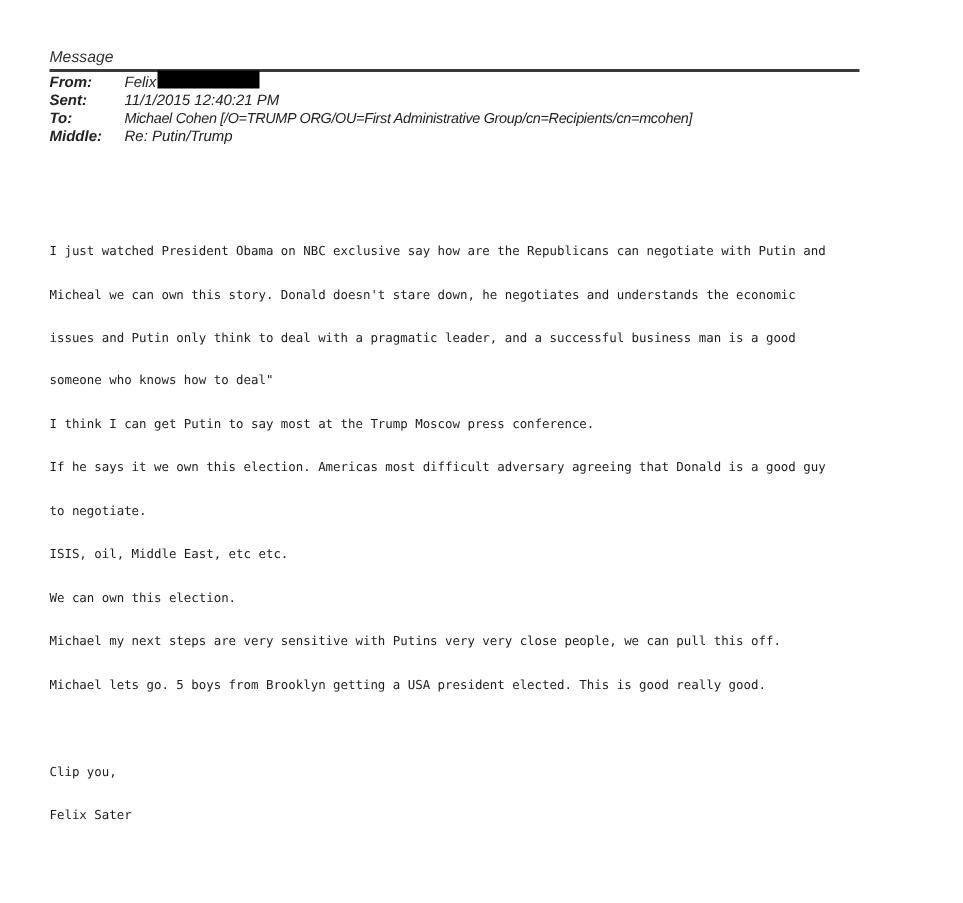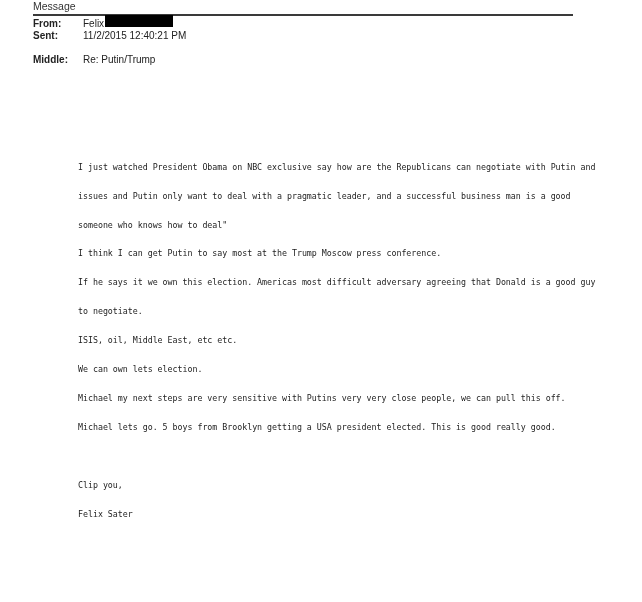--- a/index.html
+++ b/index.html
@@ -1,58 +1,63 @@
 <!DOCTYPE html>
 <html><head>
 <meta charset="utf-8">
 <style>
   html, body { margin: 0; padding: 0; background: #ffffff; }
   body { width: 642px; height: 602px; position: relative; overflow: hidden; color: #1a1a1a; }
-  .header { position: absolute; left: 33px; top: 0; width: 545px; font-family: "Liberation Sans", sans-serif; font-size: 10px; }
+  .header { position: absolute; left: 33px; top: 32px; width: 545px; font-family: "Liberation Sans", sans-serif; font-size: 10px; font-style: italic; }
   .msg-label { font-size: 10.5px; color: #333; height: 13px; }
   .rule { position: absolute; left: 0; top: 14px; width: 540px; height: 2px; background: #3a3a3a; }
   .hrow { position: absolute; left: 0; height: 12px; display: flex; white-space: nowrap; justify-content: center; }
   .hkey { width: 50px; font-weight: bold; color: #222; }
   .hval { color: #222; }
   .redact { display: inline-block; background: #000; vertical-align: top; }
   .body { position: absolute; left: 33px; top: 124px; width: 600px; font-family: "DejaVu Sans Mono", "Liberation Mono", monospace; font-size: 8.3px; line-height: 9.65px; color: #1c1c1c; white-space: pre; letter-spacing: -0.02px; }
-  .line { height: 9.65px; margin-left: 45px; }
+  .line { height: 9.65px; }
 </style>
 </head>
 <body>
 
 <div class="header">
   <div class="msg-label">Message</div>
   <div class="rule"></div>
 
   <div class="hrow" style="top:18px;">
     <span class="hkey">From:</span>
     <span class="hval">Felix</span>
     <span class="redact" style="width:68px;height:12px;margin-left:1px;margin-top:-3px;"></span>
   </div>
   <div class="hrow" style="top:30px;">
     <span class="hkey">Sent:</span>
-    <span class="hval">11/2/2015 12:40:21 PM</span>
+    <span class="hval">11/1/2015 12:40:21 PM</span>
+  </div>
+  <div class="hrow" style="top:42px;">
+    <span class="hkey">To:</span>
+    <span class="hval" style="font-size:9.6px;letter-spacing:-0.2px;">Michael Cohen [/O=TRUMP ORG/OU=First Administrative Group/cn=Recipients/cn=mcohen]</span>
   </div>
   <div class="hrow" style="top:54px;">
     <span class="hkey">Middle:</span>
     <span class="hval">Re: Putin/Trump</span>
   </div>
 </div>
 
 <div class="body">
   <div>
     <div class="line">I just watched President Obama on NBC exclusive say how are the Republicans can negotiate with Putin and</div>
-    <div class="line">issues and Putin only want to deal with a pragmatic leader, and a successful business man is a good</div>
+    <div class="line">Micheal we can own this story. Donald doesn't stare down, he negotiates and understands the economic</div>
+    <div class="line">issues and Putin only think to deal with a pragmatic leader, and a successful business man is a good</div>
     <div class="line">someone who knows how to deal"</div>
     <div class="line">I think I can get Putin to say most at the Trump Moscow press conference.</div>
     <div class="line">If he says it we own this election. Americas most difficult adversary agreeing that Donald is a good guy</div>
     <div class="line">to negotiate.</div>
     <div class="line">ISIS, oil, Middle East, etc etc.</div>
-    <div class="line">We can own lets election.</div>
+    <div class="line">We can own this election.</div>
     <div class="line">Michael my next steps are very sensitive with Putins very very close people, we can pull this off.</div>
     <div class="line">Michael lets go. 5 boys from Brooklyn getting a USA president elected. This is good really good.</div>
     <div class="line"></div>
     <div class="line">Clip you,</div>
     <div class="line">Felix Sater</div>
   </div>
 
   
 
   

